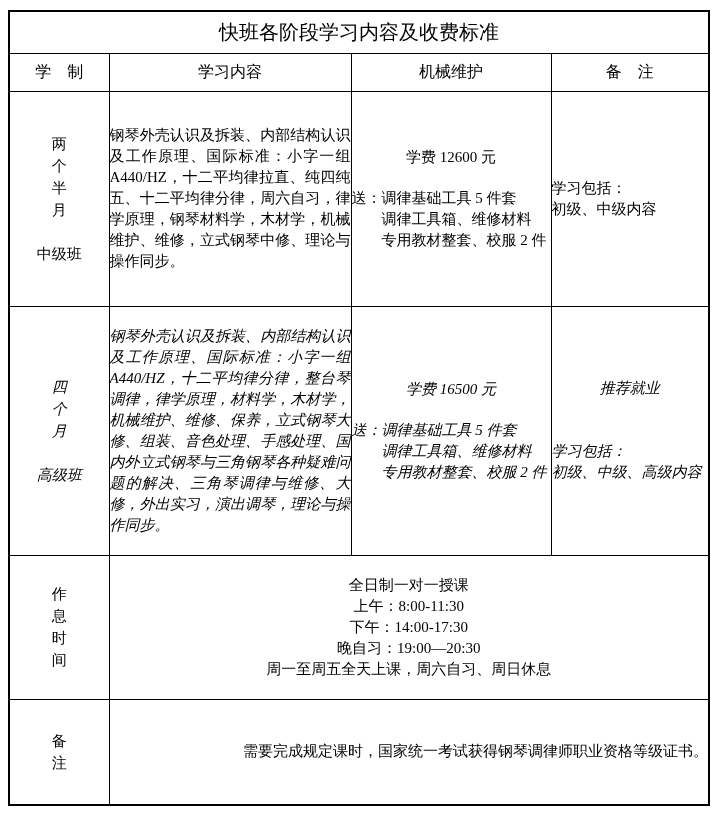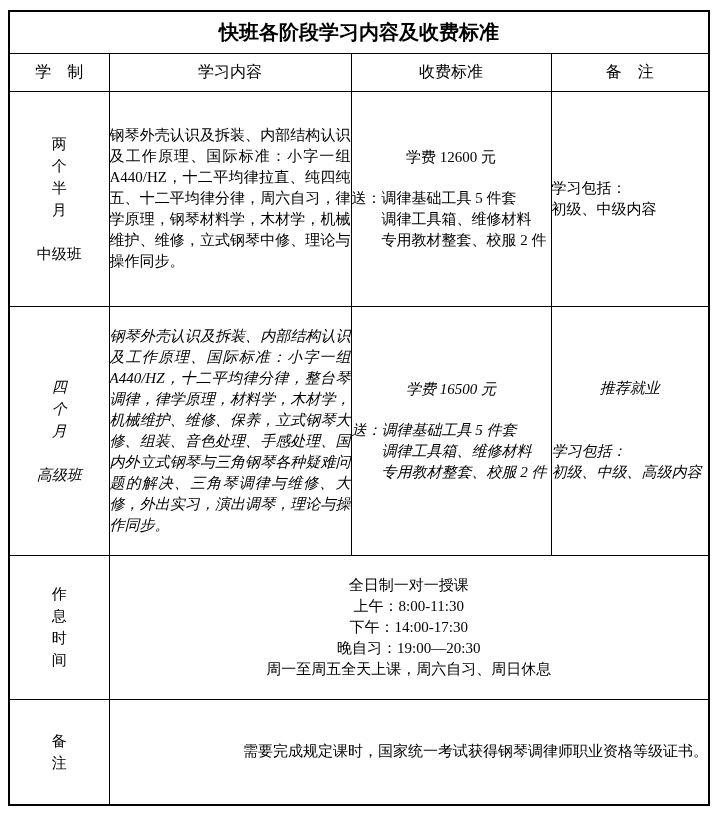--- a/index.html
+++ b/index.html
@@ -20,21 +20,21 @@
     border: 2px solid #000;
   }
   .fee-table td {
     border: 1px solid #000;
     padding: 0;
     vertical-align: middle;
   }
   .title-cell {
     height: 42px;
     text-align: center;
-    font-weight: bold;
+    font-weight: normal;
     font-size: 20px;
   }
   .header-row td {
     height: 38px;
     text-align: center;
     font-size: 16px;
   }
   .row-mid > td { height: 215px; }
   .row-adv > td { height: 249px; font-style: italic; }
   .row-schedule > td { height: 144px; }
@@ -95,21 +95,21 @@
   </colgroup>
 
   <tbody>
       <tr>
     <td colspan="4" class="title-cell">快班各阶段学习内容及收费标准</td>
   </tr>
 
   <tr class="header-row">
     <td>学　制</td>
     <td>学习内容</td>
-    <td>收费标准</td>
+    <td>机械维护</td>
     <td>备　注</td>
   </tr>
 
   <tr class="row-mid">
     <td class="label-cell">
       <div class="vchar">两</div>
       <div class="vchar">个</div>
       <div class="vchar">半</div>
       <div class="vchar">月</div>
       <div class="class-name">中级班</div>

